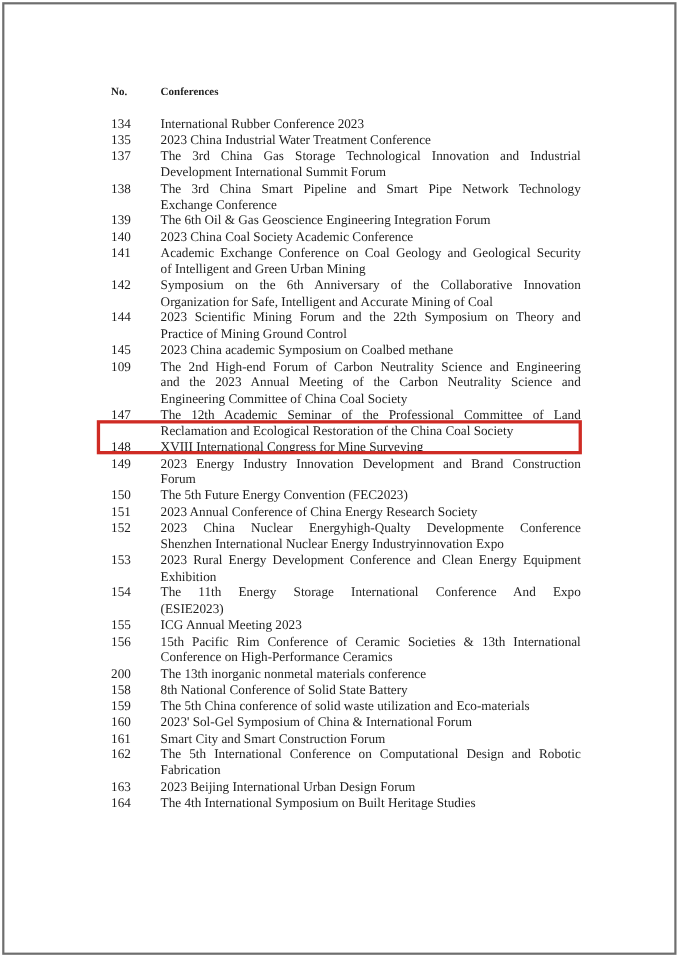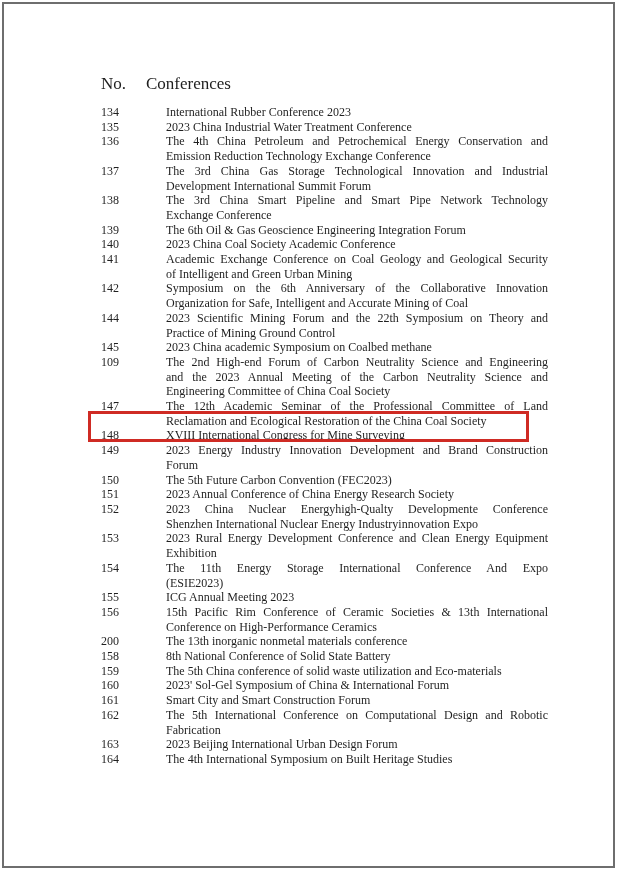--- a/index.html
+++ b/index.html
@@ -22,22 +22,22 @@
     height: 866px;
     box-sizing: border-box;
     border: 2px solid #6e6e6e;
     background: #ffffff;
   }
   .doc-header {
     position: absolute;
     left: 97px;
     top: 73px;
     display: flex;
-    font-weight: normal;
-    font-size: 17px;
+    font-weight: bold;
+    font-size: 10px;
     line-height: 14.7px;
   }
   .doc-header .no-col {
     width: 45px;
     flex-shrink: 0;
   }
   .conference-list {
     position: absolute;
     left: 97px;
     top: 101px;
@@ -47,21 +47,20 @@
     position: relative;
     display: flex;
     line-height: 14.7px;
   }
   .no-cell {
     width: 45px;
     flex-shrink: 0;
   }
   .title-cell {
     width: 382px;
-    margin-left: 20px;
   }
   .line {
     text-align: justify;
     text-align-last: justify;
     white-space: nowrap;
   }
   .line.last {
     text-align-last: left;
   }
   .highlight-box {
@@ -91,27 +90,20 @@
           <div class="line last">International Rubber Conference 2023</div>
         </div>
   </div>
       <div class="row">
     <div class="no-cell">135</div>
     <div class="title-cell">
           <div class="line last">2023 China Industrial Water Treatment Conference</div>
         </div>
   </div>
       <div class="row">
-    <div class="no-cell">136</div>
-    <div class="title-cell">
-          <div class="line">The 4th China Petroleum and Petrochemical Energy Conservation and</div>
-          <div class="line last">Emission Reduction Technology Exchange Conference</div>
-        </div>
-  </div>
-      <div class="row">
     <div class="no-cell">137</div>
     <div class="title-cell">
           <div class="line">The 3rd China Gas Storage Technological Innovation and Industrial</div>
           <div class="line last">Development International Summit Forum</div>
         </div>
   </div>
       <div class="row">
     <div class="no-cell">138</div>
     <div class="title-cell">
           <div class="line">The 3rd China Smart Pipeline and Smart Pipe Network Technology</div>
@@ -182,21 +174,21 @@
       <div class="row">
     <div class="no-cell">149</div>
     <div class="title-cell">
           <div class="line">2023 Energy Industry Innovation Development and Brand Construction</div>
           <div class="line last">Forum</div>
         </div>
   </div>
       <div class="row">
     <div class="no-cell">150</div>
     <div class="title-cell">
-          <div class="line last">The 5th Future Carbon Convention (FEC2023)</div>
+          <div class="line last">The 5th Future Energy Convention (FEC2023)</div>
         </div>
   </div>
       <div class="row">
     <div class="no-cell">151</div>
     <div class="title-cell">
           <div class="line last">2023 Annual Conference of China Energy Research Society</div>
         </div>
   </div>
       <div class="row">
     <div class="no-cell">152</div>

